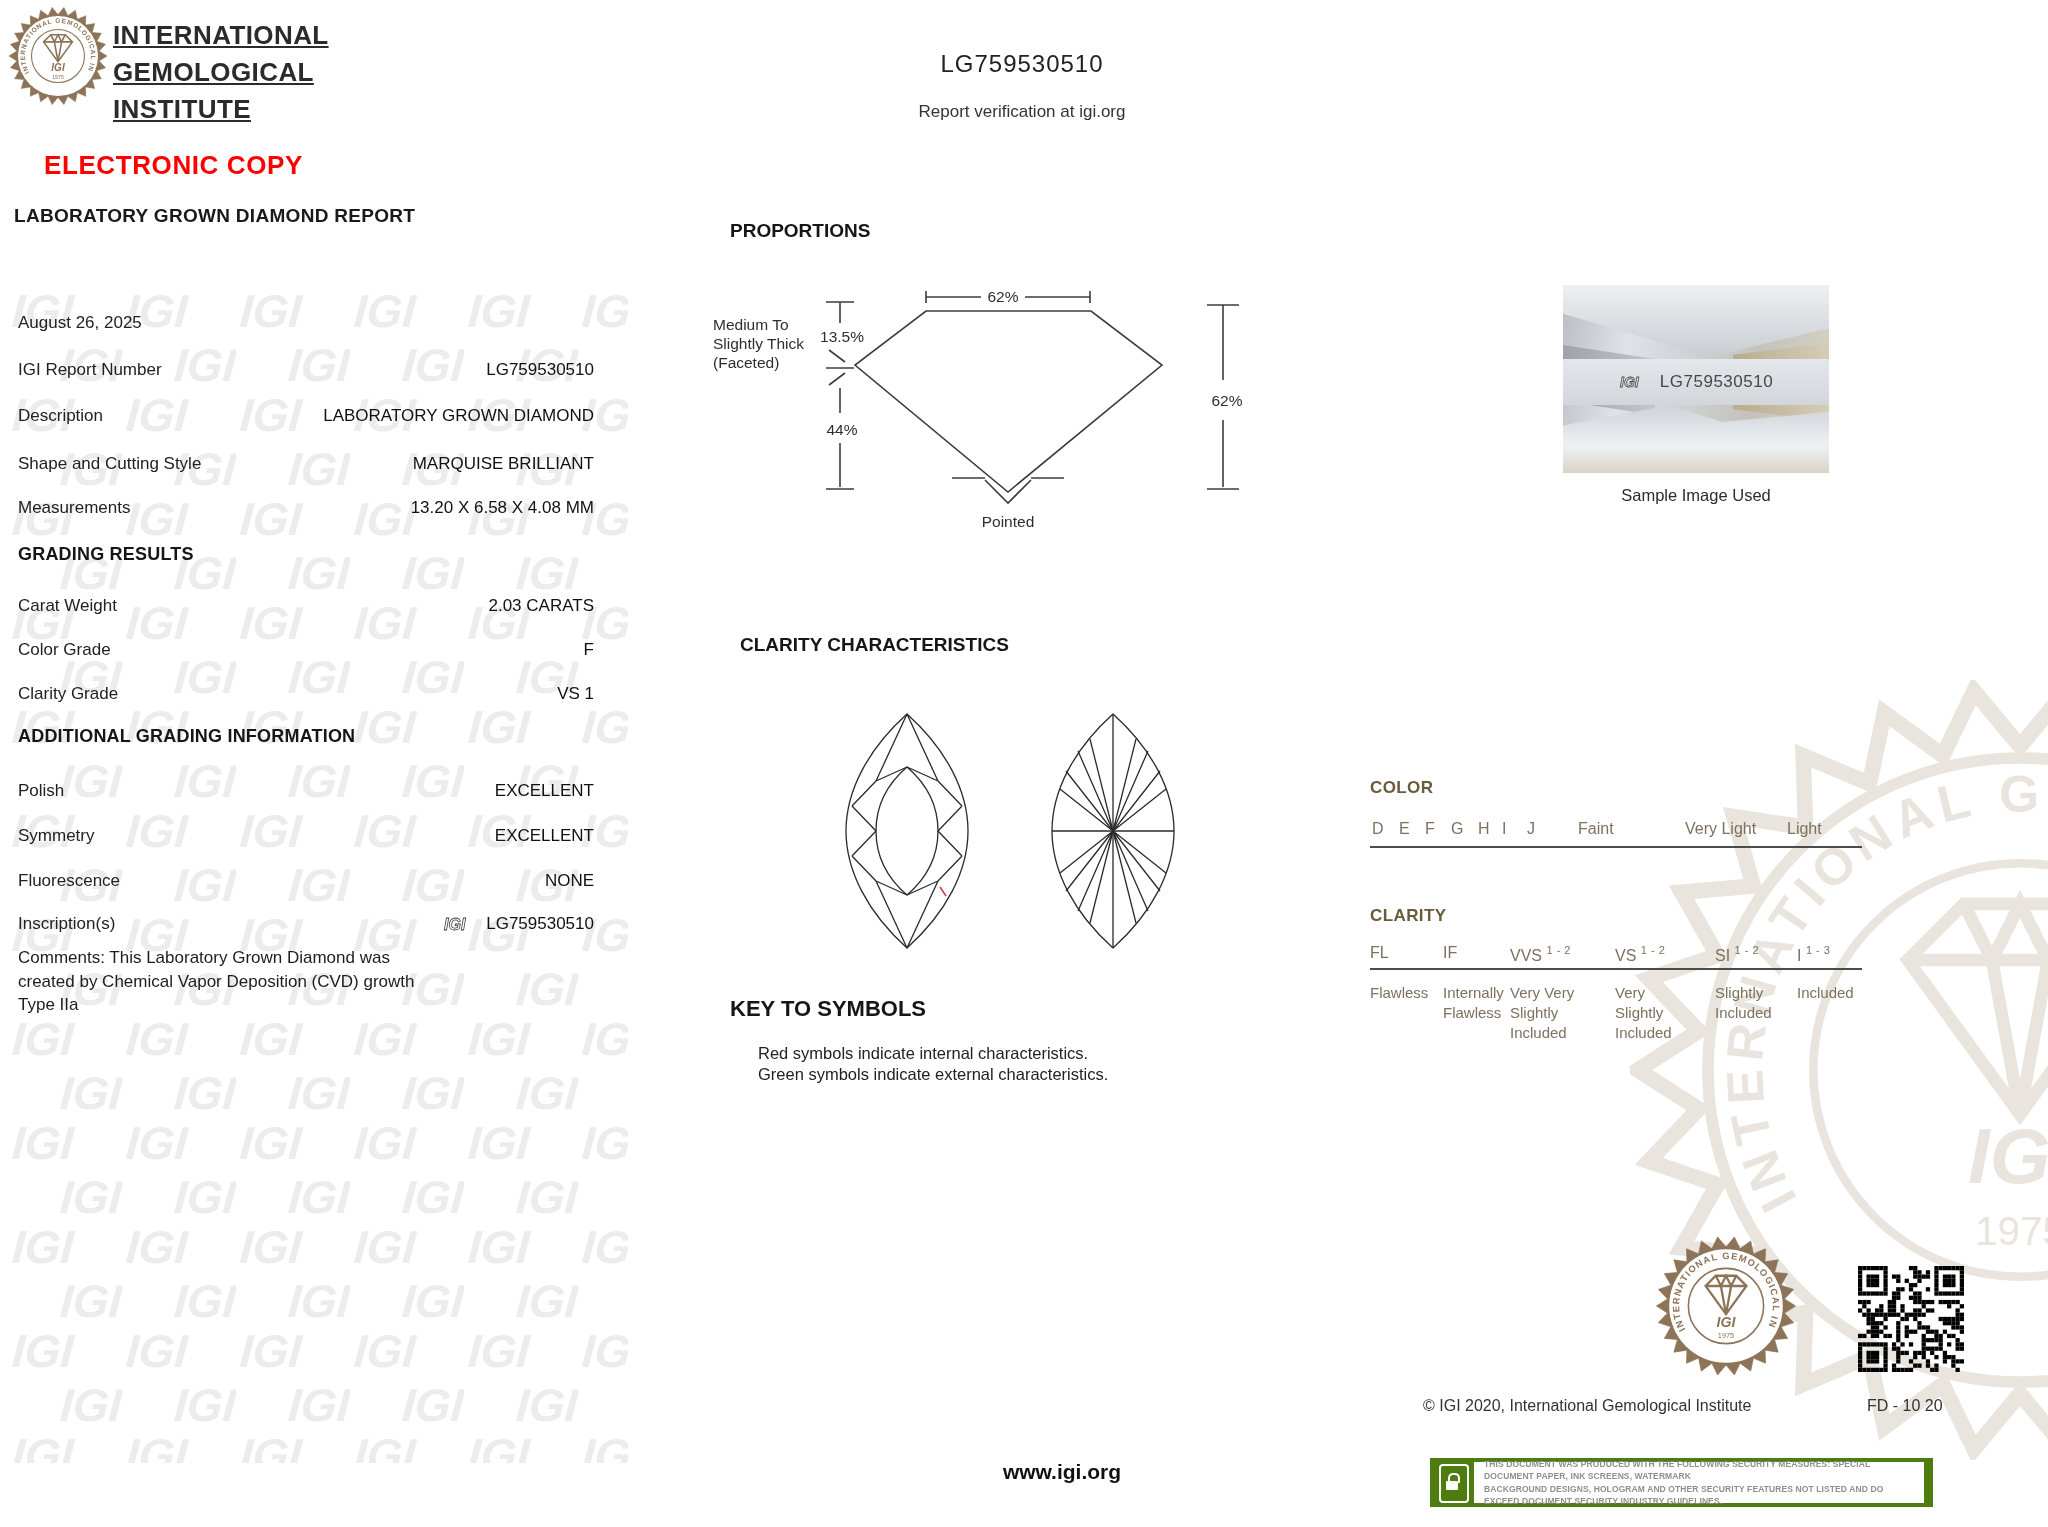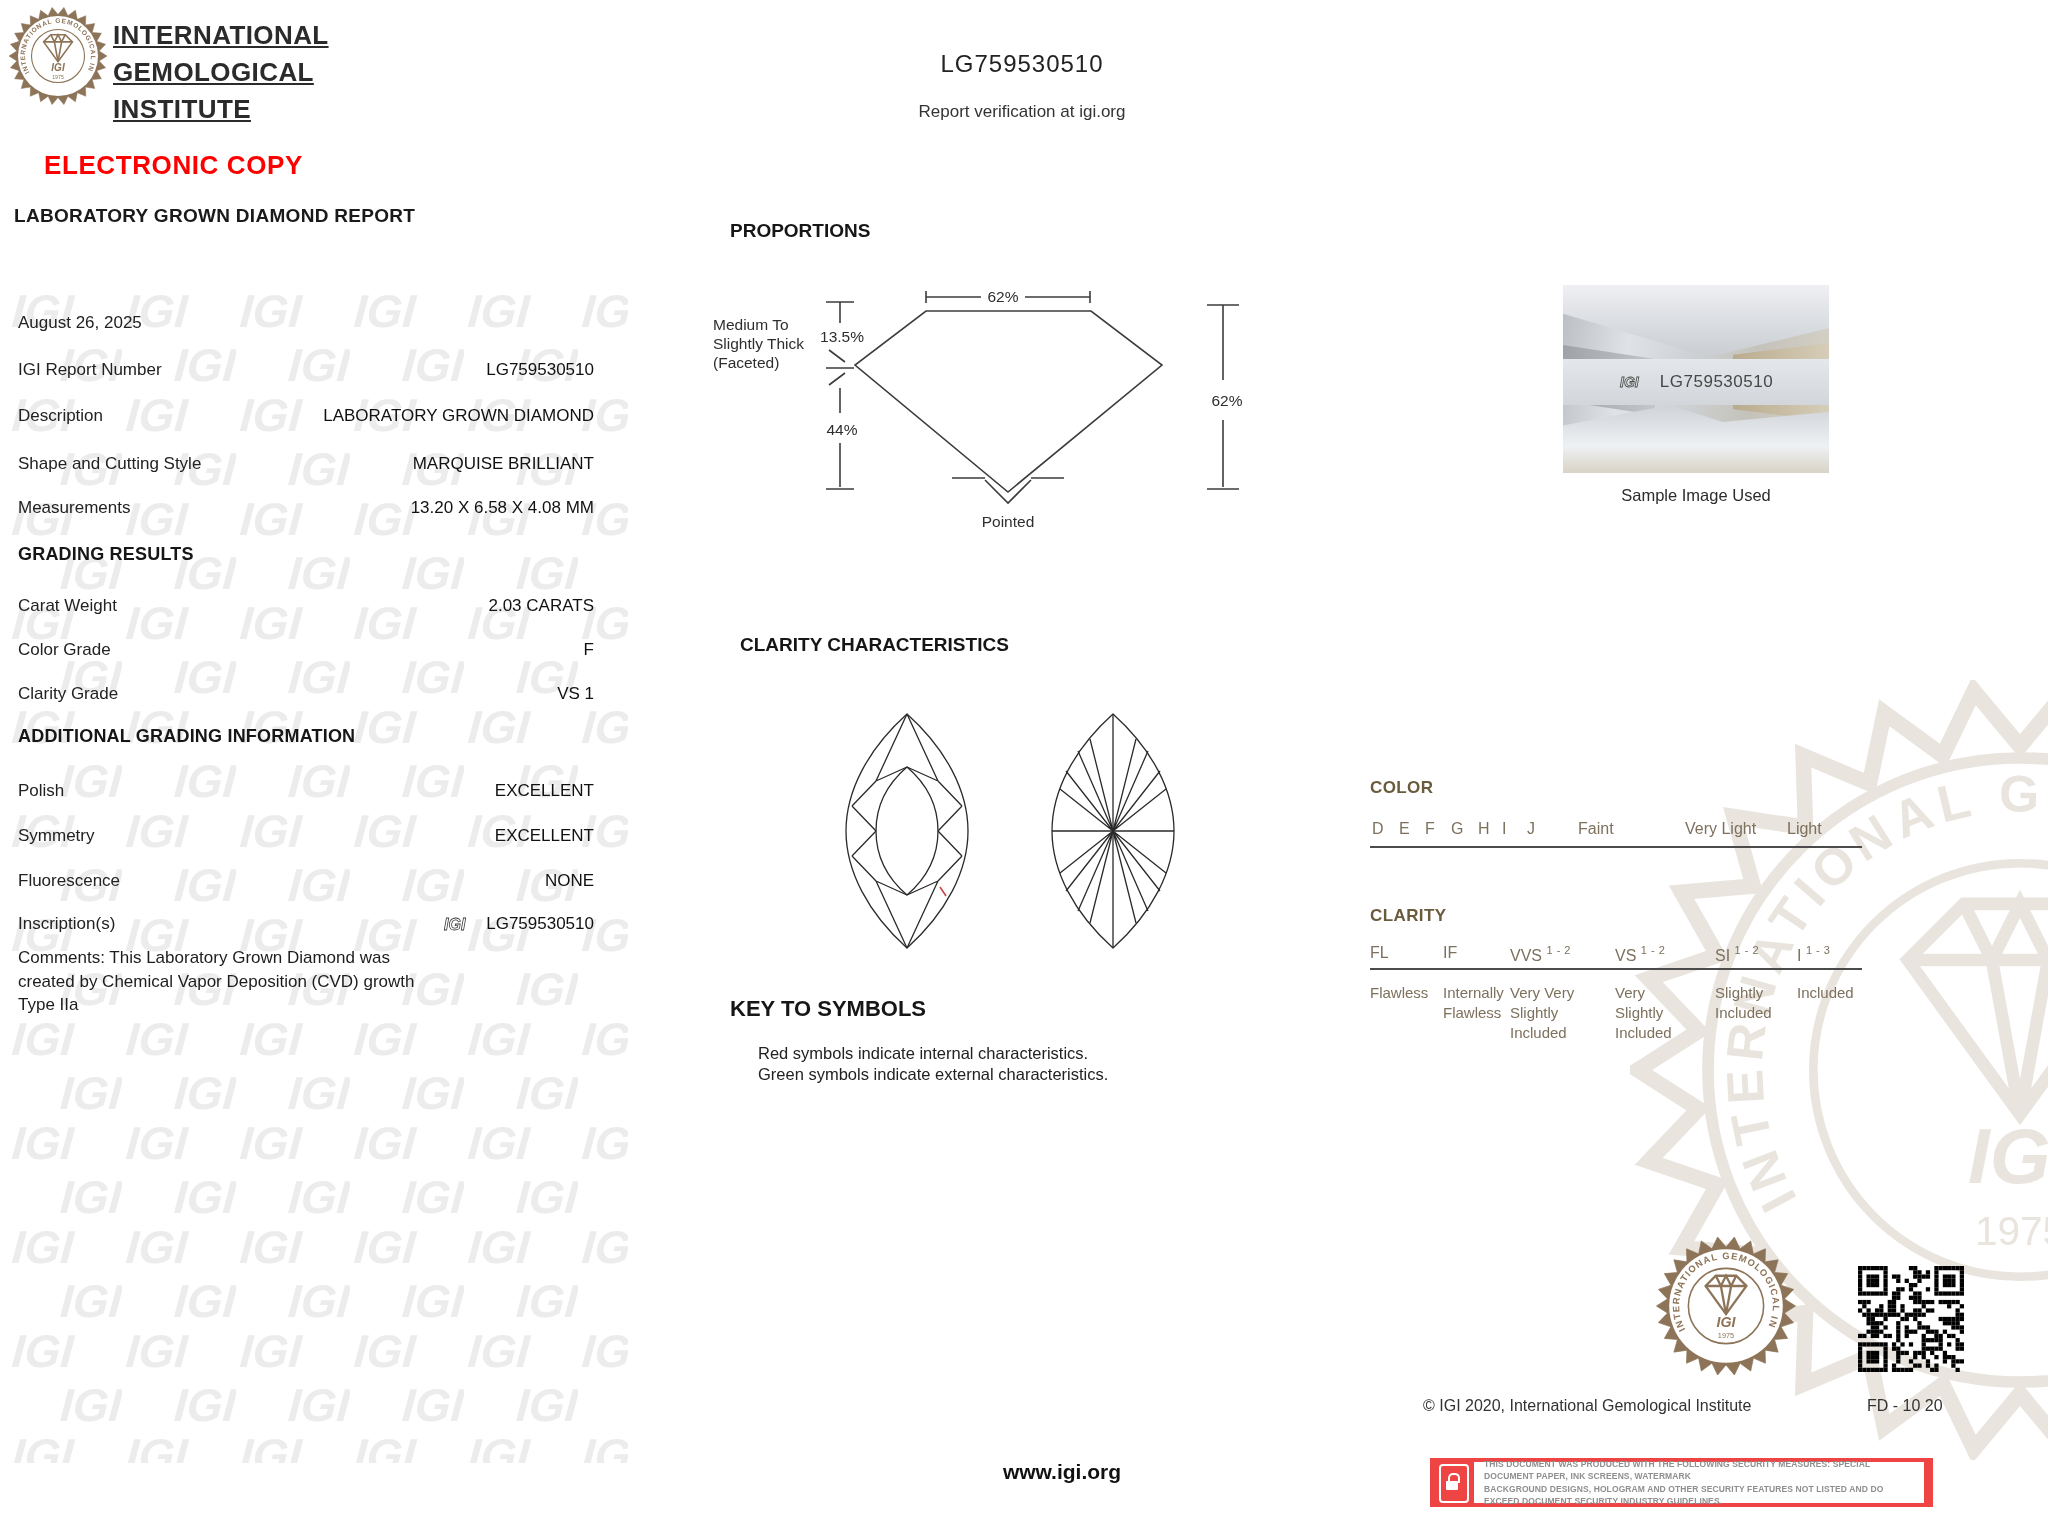--- a/index.html
+++ b/index.html
@@ -57,21 +57,21 @@
   .cl-code{position:absolute;font-size:16px;color:#7d705d;white-space:nowrap;}
   .cl-code .sup{font-size:11px;vertical-align:7px;letter-spacing:.5px;}
   .cl-desc{position:absolute;width:104px;font-size:15px;line-height:20px;color:#7d705d;}
   
   .seal-br{left:1655px;top:1235px;width:142px;height:142px;}
   .qr{left:1858px;top:1266px;width:106px;height:106px;}
   .copyright{left:1423px;top:1397px;font-size:16px;color:#333;}
   .formcode{left:1867px;top:1397px;font-size:16px;color:#333;}
   .website{left:962px;top:1460px;width:200px;text-align:center;font-size:21px;font-weight:bold;color:#111;}
   
-  .secstrip{left:1430px;top:1458px;width:503px;height:49px;background:#ef4444;}
+  .secstrip{left:1430px;top:1458px;width:503px;height:49px;background:#4d7c0f;}
   .sec-icon{position:absolute;left:9px;top:6px;width:26px;height:35px;border:2px solid #fff;border-radius:4px;}
   .lock-sh{position:absolute;left:7px;top:7px;width:8px;height:8px;border:2px solid #fff;border-bottom:none;border-radius:5px 5px 0 0;}
   .lock-bd{position:absolute;left:5px;top:15px;width:12px;height:9px;background:#fff;border-radius:1px;}
   .sec-inner{position:absolute;left:44px;top:4px;width:450px;height:41px;background:#fff;display:flex;align-items:center;}
   .sec-text{padding:0 10px;font-size:8.5px;font-weight:bold;line-height:12.5px;color:#8f8f8f;letter-spacing:.1px;}
   
   .wm-seal{left:1630px;top:680px;width:780px;height:780px;opacity:1;}
 </style>
 </head>
 <body>

